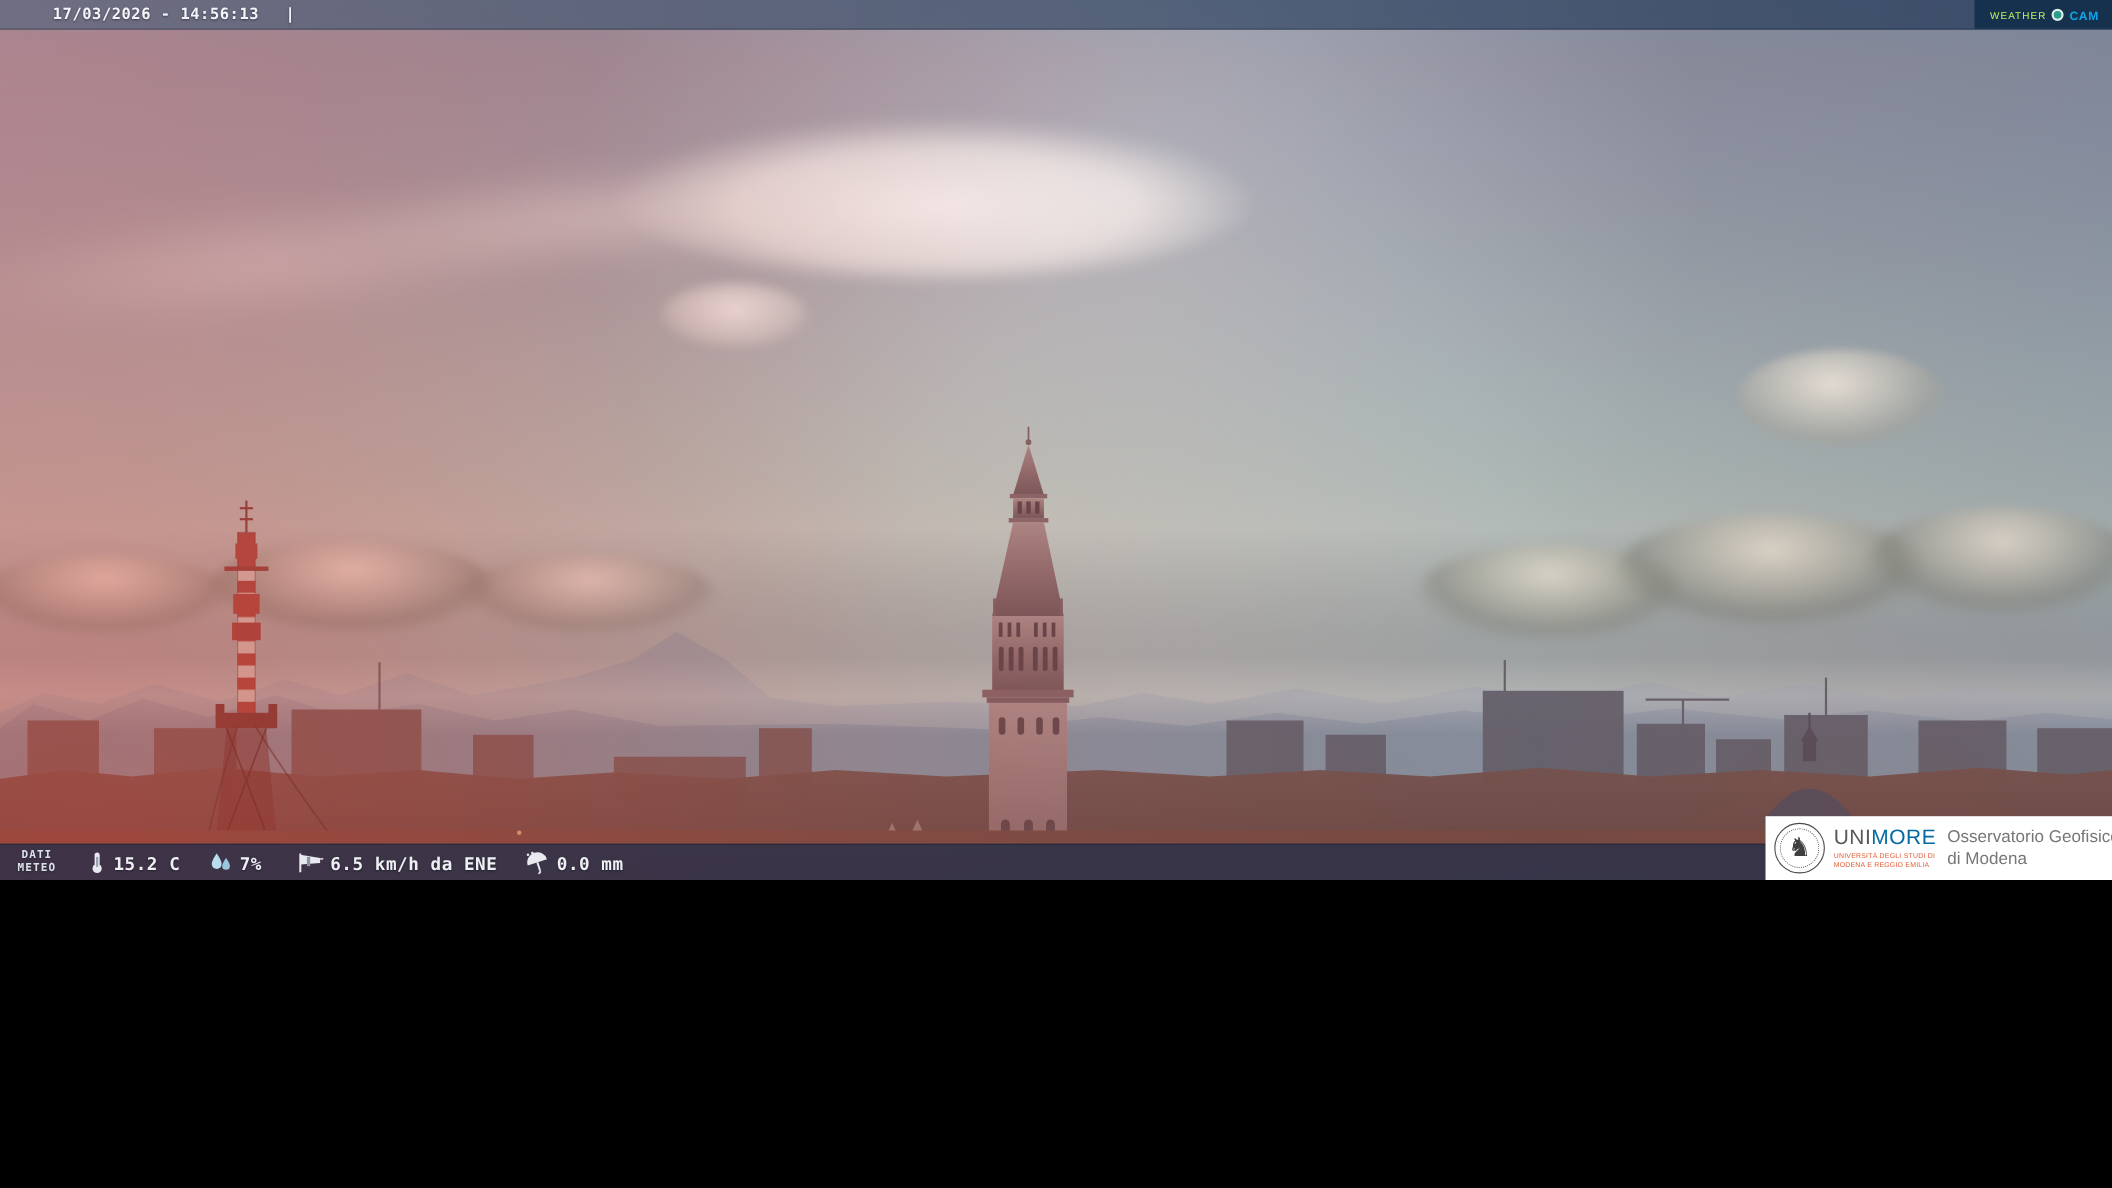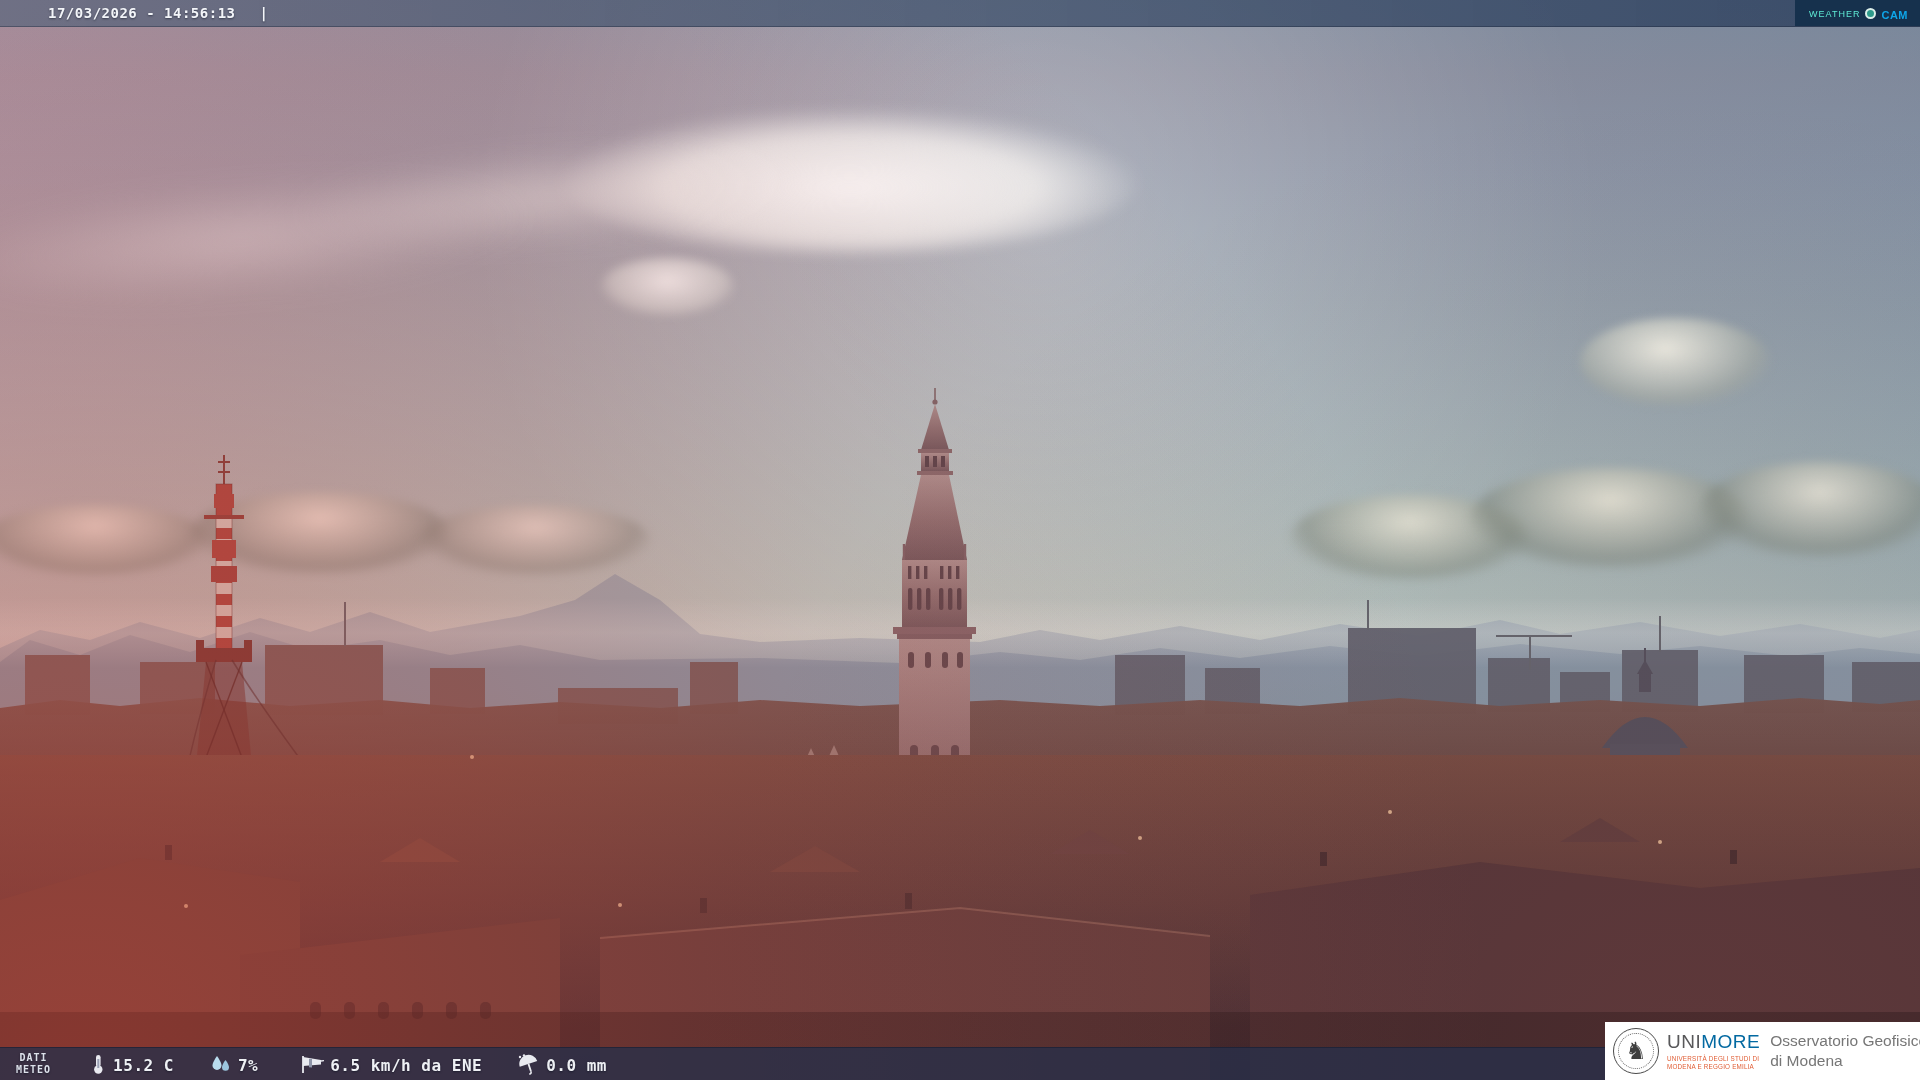--- a/index.html
+++ b/index.html
@@ -1,16 +1,16 @@
 <!DOCTYPE html>
 <html><head>
 <meta charset="utf-8">
 <style>
   html,body{margin:0;padding:0;background:#000;}
-  .stage{position:relative;width:1920px;height:1080px;overflow:hidden;
+  .stage{position:relative;width:1920px;height:800px;overflow:hidden;
          font-family:"Liberation Sans",sans-serif;}
 
   
   .sky{position:absolute;inset:0;
     background:
       linear-gradient(115deg, rgba(214,160,182,.30) 0%, rgba(214,160,182,.12) 22%, rgba(214,160,182,0) 46%),
       linear-gradient(245deg, rgba(92,124,150,.38) 0%, rgba(92,124,150,.14) 28%, rgba(92,124,150,0) 52%),
       radial-gradient(circle at 54% 21%, rgba(255,255,255,.30), rgba(255,255,255,0) 42%),
       linear-gradient(to bottom,
         #8a8f9f 0%, #94919f 7%, #989aa8 16%, #9fa8b0 28%,
@@ -31,30 +31,30 @@
     background:linear-gradient(to right, rgba(96,104,126,.78), rgba(70,86,112,.80) 45%, rgba(47,66,96,.85));
     border-bottom:1px solid rgba(20,30,50,.35);
     display:flex;align-items:center;
     font-family:"DejaVu Sans Mono","Liberation Mono",monospace;
     font-weight:bold;font-size:14px;letter-spacing:.5px;color:#f3f5f9;
     text-shadow:0 1px 2px rgba(10,15,30,.5);}
   .topbar .datetime{margin-left:48px;}
   .topbar .sep{margin:0 24px;}
   .weathercam{position:absolute;top:0;right:0;height:26px;display:flex;align-items:center;
     background:#16314d;padding:0 12px 0 14px;gap:5px;cursor:pointer;}
-  .wc-weather{font-size:12.5px;font-weight:500;color:#5eead4;letter-spacing:1px;font-variant:small-caps;text-transform:lowercase;}
+  .wc-weather{font-size:12.5px;font-weight:500;color:#bef264;letter-spacing:1px;font-variant:small-caps;text-transform:lowercase;}
   .wc-dot{width:11px;height:11px;border-radius:50%;background:#2e9b8b;border:2px solid #dcefe9;box-sizing:border-box;}
   .wc-cam{font-size:15px;font-weight:bold;color:#0ea5e9;letter-spacing:.5px;font-variant:small-caps;text-transform:lowercase;}
 
   
   .bottombar{position:absolute;left:0;right:0;bottom:0;height:32px;
     background:rgba(40,48,74,.80);border-top:1px solid rgba(18,24,44,.5);
     display:flex;align-items:center;
     font-family:"DejaVu Sans Mono","Liberation Mono",monospace;
-    font-weight:bold;color:#eef0f4;text-shadow:0 1px 2px rgba(10,15,30,.55);gap:10px;}
+    font-weight:bold;color:#eef0f4;text-shadow:0 1px 2px rgba(10,15,30,.55);}
   .dati{margin-left:16px;font-size:10px;line-height:1.2;letter-spacing:1px;
         color:#dde1ea;text-align:center;}
   .wgroup{display:flex;align-items:flex-end;gap:6px;}
   .wval{font-size:16px;letter-spacing:.5px;}
   .wicon{display:block;}
 
   
   .unimore{position:absolute;right:0;bottom:0;width:315px;height:58px;background:#fff;
     display:flex;align-items:center;padding-left:8px;box-sizing:border-box;cursor:pointer;}
   .seal{width:46px;height:46px;border:1.6px solid #4a4a4a;border-radius:50%;

